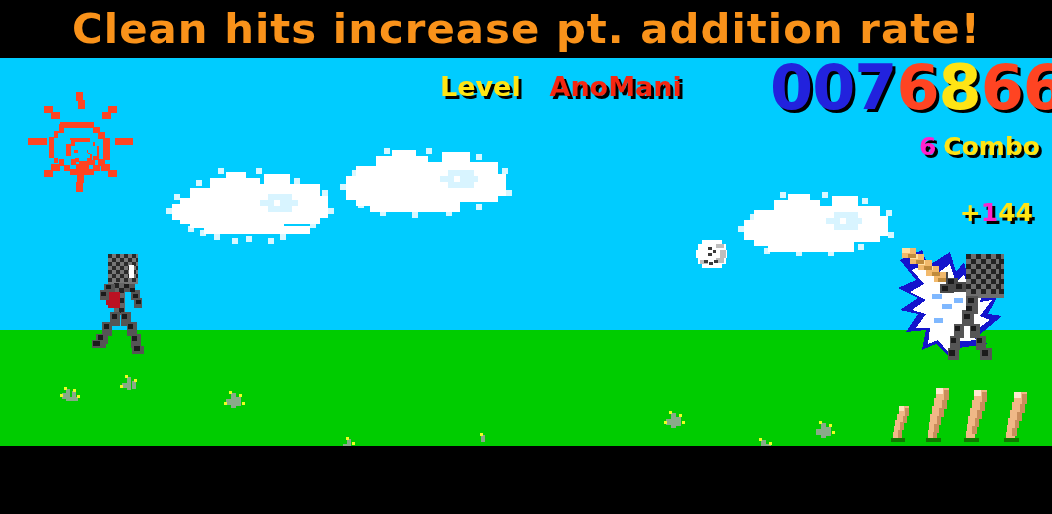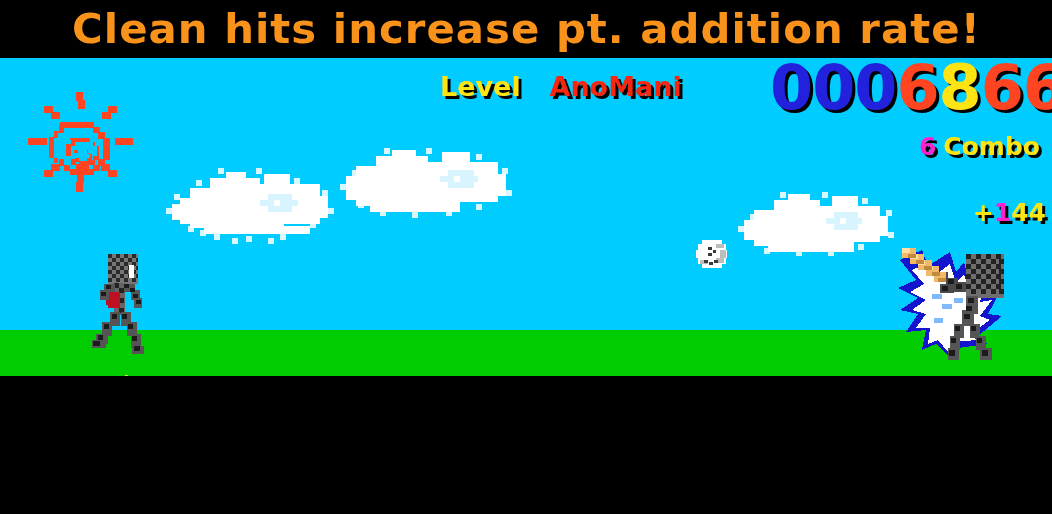--- a/index.html
+++ b/index.html
@@ -2,21 +2,21 @@
 <html><head>
 <meta charset="utf-8">
 <style>
   html,body{margin:0;padding:0;background:#000;}
   body{
     font-family:"DejaVu Sans", sans-serif;
     -webkit-font-smoothing:none;
   }
   #game{
     position:relative;
-    width:1052px;height:376px;
+    width:1052px;height:514px;
     background:#000;
     overflow:hidden;
   }
 
   
   #banner{
     position:absolute;left:0;top:0;width:1052px;height:58px;
     background:#000;
     display:flex;align-items:center;justify-content:center;
   }
@@ -67,21 +67,21 @@
   .c-orange{color:#ff4422;}
   .c-magenta{color:#ff22cc;}
 
   #hud-score-label{position:absolute;left:676px;top:5px;font-size:27px;}
   #hud-score-digits{
     position:absolute;left:770px;top:-7px;
     font-size:62px;letter-spacing:-1px;
   }
   #hud-combo{position:absolute;right:12px;top:74px;font-size:25px;text-align:right;}
   #hud-homerun{position:absolute;right:12px;top:106px;font-size:25px;text-align:right;}
-  #hud-points{position:absolute;right:6px;top:140px;font-size:25px;text-align:left;}
+  #hud-points{position:absolute;right:19px;top:140px;font-size:25px;text-align:left;}
 
   
   #runner{position:absolute;left:86px;top:194px;width:84px;height:112px;}
   #ball{position:absolute;left:694px;top:178px;width:38px;height:38px;}
   #batter{position:absolute;left:892px;top:186px;width:160px;height:124px;}
   .bat-ground{position:absolute;}
   .tuft{position:absolute;}
 
   
   #footer{
@@ -663,21 +663,21 @@
     </svg>
 
     <div id="hud-level-row" class="hud-text">
       <span class="c-yellow">Level</span>
       <span style="display:inline-block;width:10px;"></span>
       <span class="c-red">AnoMani</span>
     </div>
 
 
     <div id="hud-score-digits" class="hud-text">
-      <span class="c-blue">000</span><span class="c-orange">6</span><span class="c-yellow">8</span><span class="c-orange">6</span><span class="c-orange">6</span>
+      <span class="c-blue">007</span><span class="c-orange">6</span><span class="c-yellow">8</span><span class="c-orange">6</span><span class="c-orange">6</span>
     </div>
 
     <div id="hud-combo" class="hud-text">
       <span class="c-magenta">6</span><span style="display:inline-block;width:7px;"></span><span class="c-yellow">Combo</span>
     </div>
 
 
     <div id="hud-points" class="hud-text">
       <span class="c-yellow">+</span><span class="c-magenta">1</span><span class="c-yellow">44</span>
     </div>

